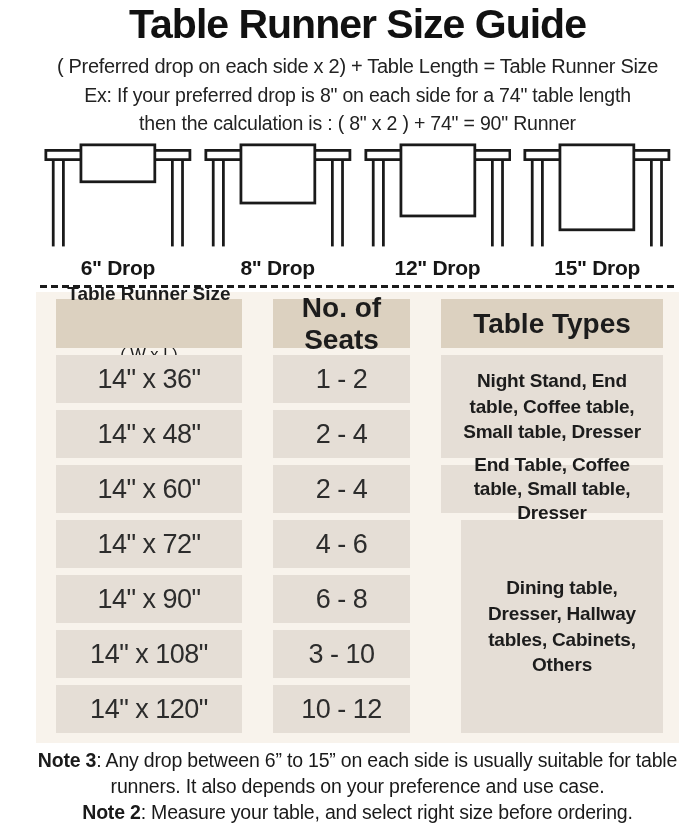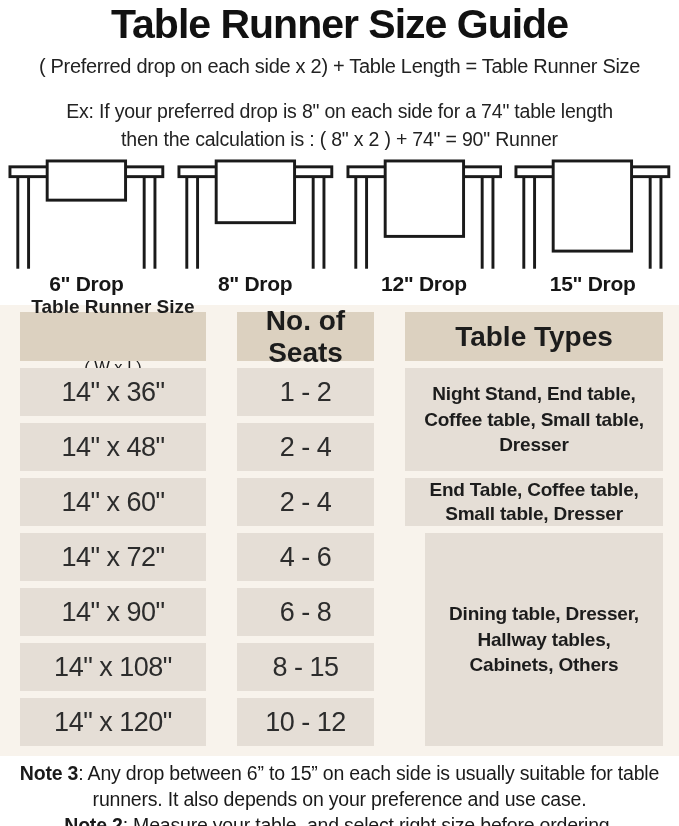--- a/index.html
+++ b/index.html
@@ -6,29 +6,29 @@
     --page_bg:#ffffff; --panel_bg:#f8f3ec; --header_cell_bg:#dcd1c0;
     --body_cell_bg:#e5ded6; --ink:#1d1d1d;
   }
   *{box-sizing:border-box; margin:0; padding:0;}
   html,body{width:679px; background:var(--page_bg);}
   body{
     font-family:"Liberation Sans", sans-serif;
     color:var(--ink);
     width:679px; height:826px; overflow:hidden;
   }
-  .page{width:679px; height:826px; display:flex; flex-direction:column;}
+  .page{width:679px; height:826px; display:flex; flex-direction:column;padding-left:36px;}
 
   
   .title{
     text-align:center; font-size:41px; font-weight:700; letter-spacing:-1px;
     color:#111; padding-top:2px; line-height:1.1;
   }
   .formula{ text-align:center; font-size:20px; margin-top:8px; letter-spacing:-0.3px; color:#222;}
-  .example{ text-align:center; font-size:19.5px; margin-top:22px; letter-spacing:-0.2px; color:#222;}
+  .example{ text-align:center; font-size:19.5px; margin-top:6px; letter-spacing:-0.2px; color:#222;}
   .example.second{ margin-top:5px; }
 
   
   .illustrations{
     display:flex; gap:12px; padding:6px 8px 0 8px; margin-top:2px;
   }
   .figure{ flex:1; display:flex; flex-direction:column; align-items:center; }
   .figure svg{ width:100%; height:112px; display:block; }
   .drop-label{ font-size:21px; font-weight:700; margin-top:1px; color:#161616; letter-spacing:-0.3px;}
 
@@ -165,21 +165,21 @@
       <div class="cell body-cell">14" x 120"</div>
     </div>
 
     <div class="tcol col-seats">
       <div class="cell head-cell head-single">No. of Seats</div>
       <div class="cell body-cell">1 - 2</div>
       <div class="cell body-cell">2 - 4</div>
       <div class="cell body-cell">2 - 4</div>
       <div class="cell body-cell">4 - 6</div>
       <div class="cell body-cell">6 - 8</div>
-      <div class="cell body-cell">8 - 15</div>
+      <div class="cell body-cell">3 - 10</div>
       <div class="cell body-cell">10 - 12</div>
     </div>
 
     <div class="tcol col-types">
       <div class="cell head-cell head-single">Table Types</div>
       <div class="cell type-cell type-a">Night Stand, End table, Coffee table, Small table, Dresser</div>
       <div class="cell type-cell type-b">End Table, Coffee table, Small table, Dresser</div>
       <div class="cell type-cell type-c">Dining table, Dresser, Hallway tables, Cabinets, Others</div>
     </div>
 

